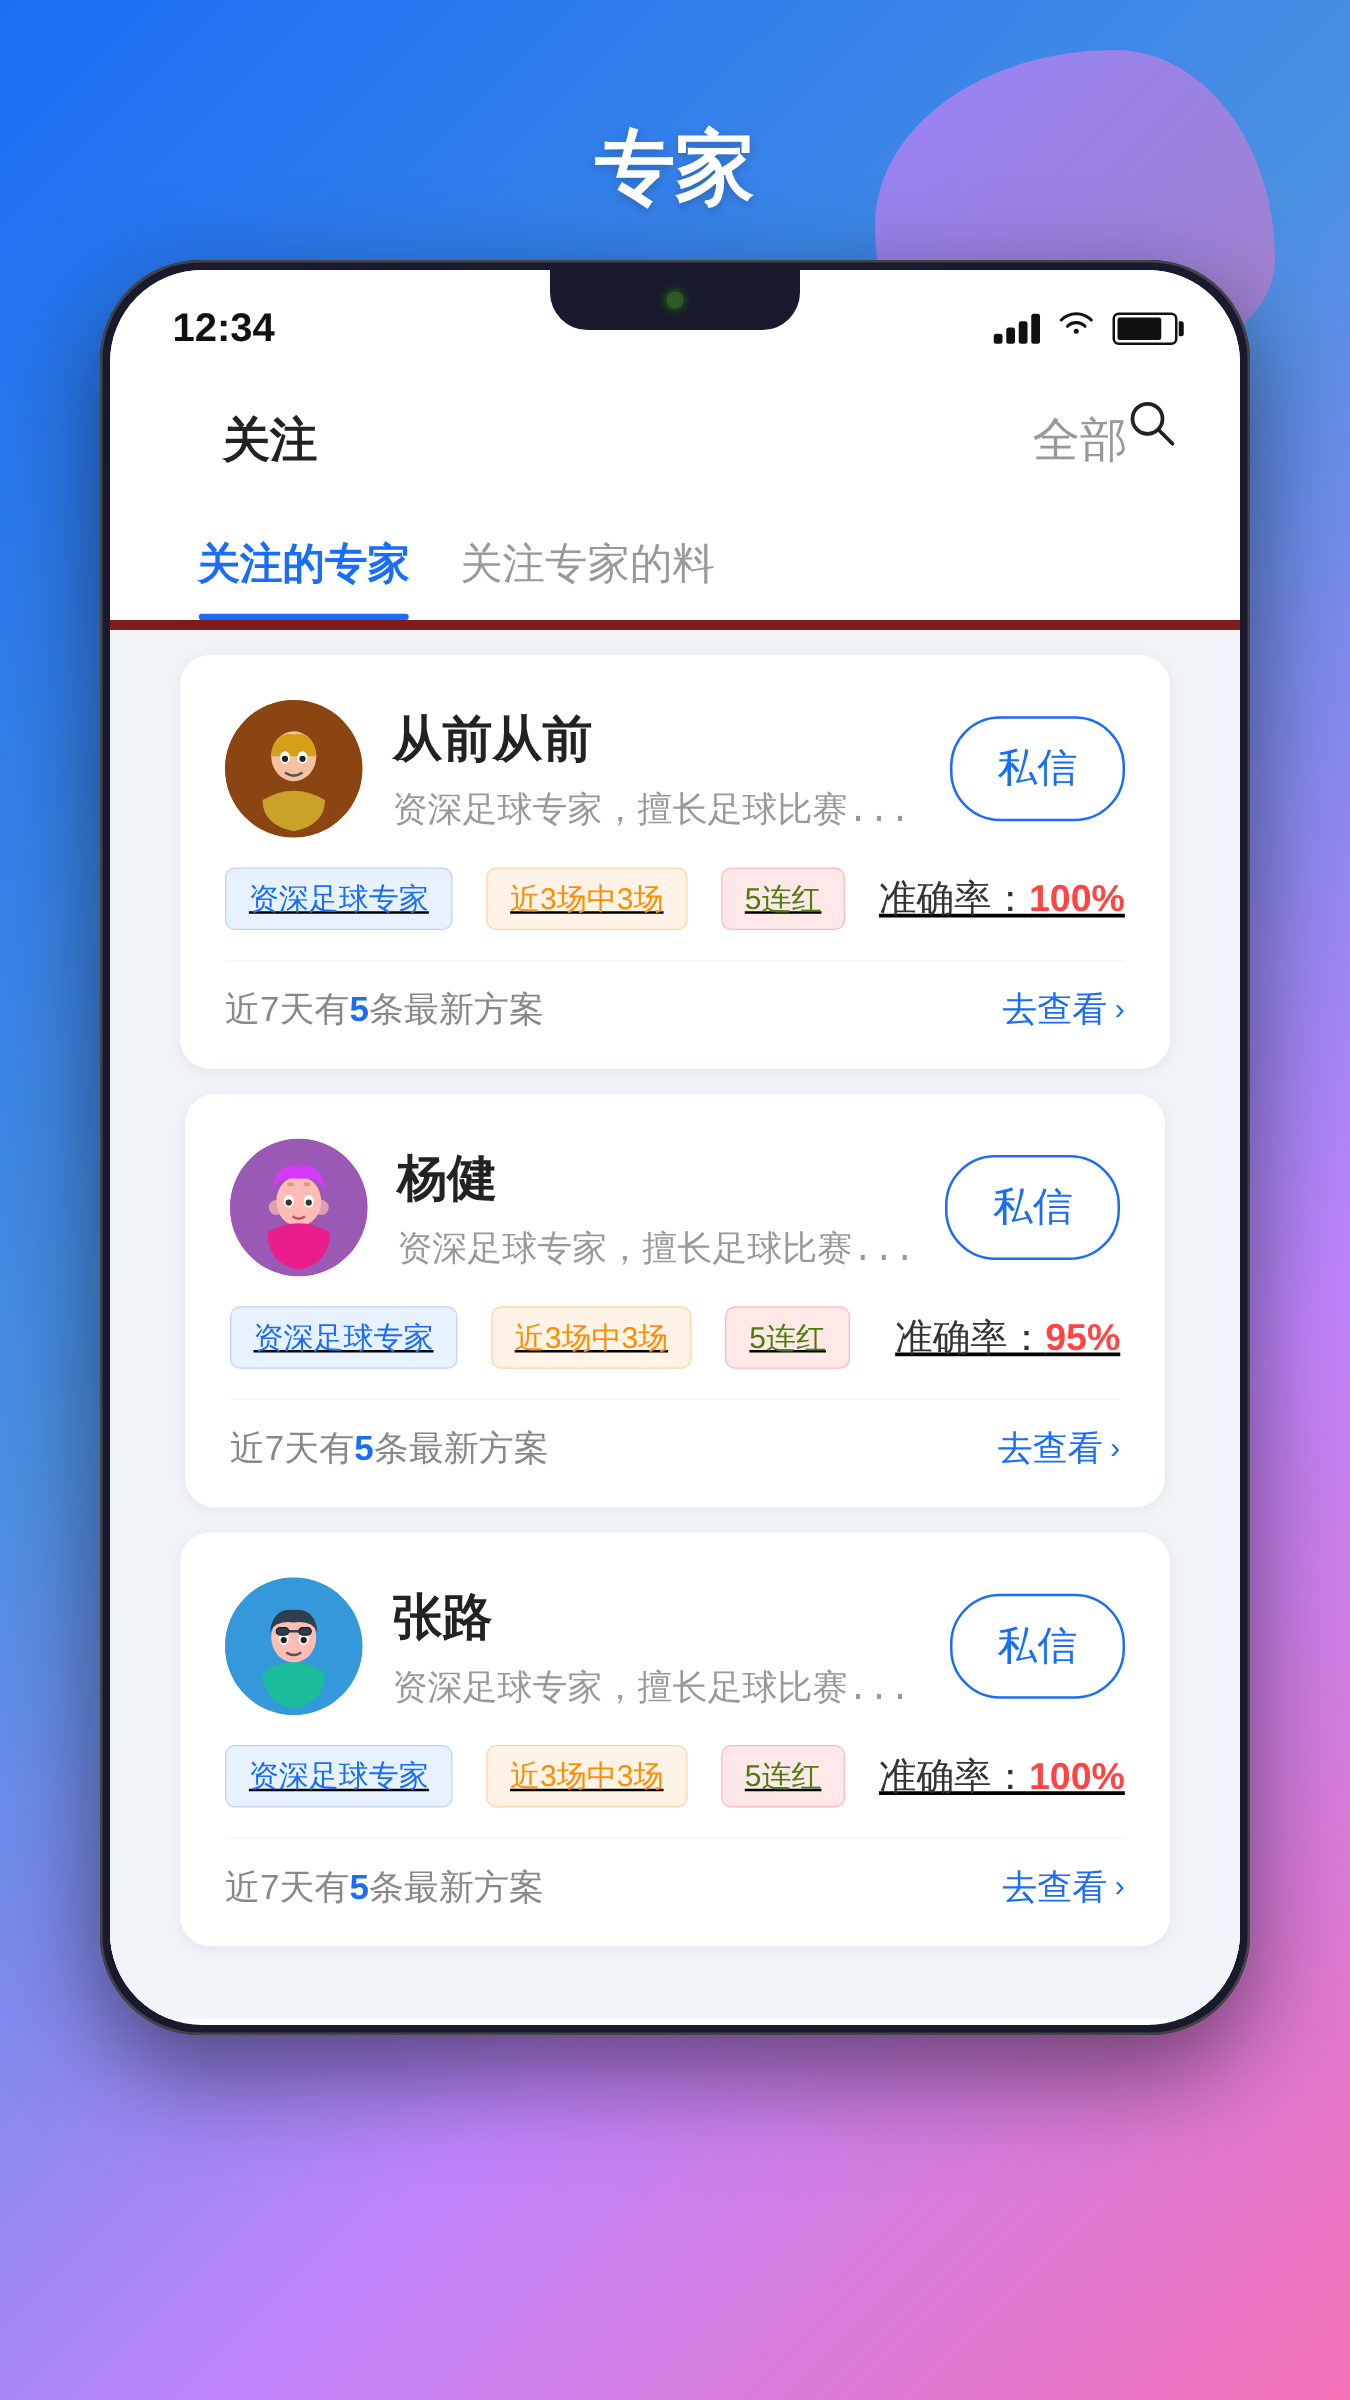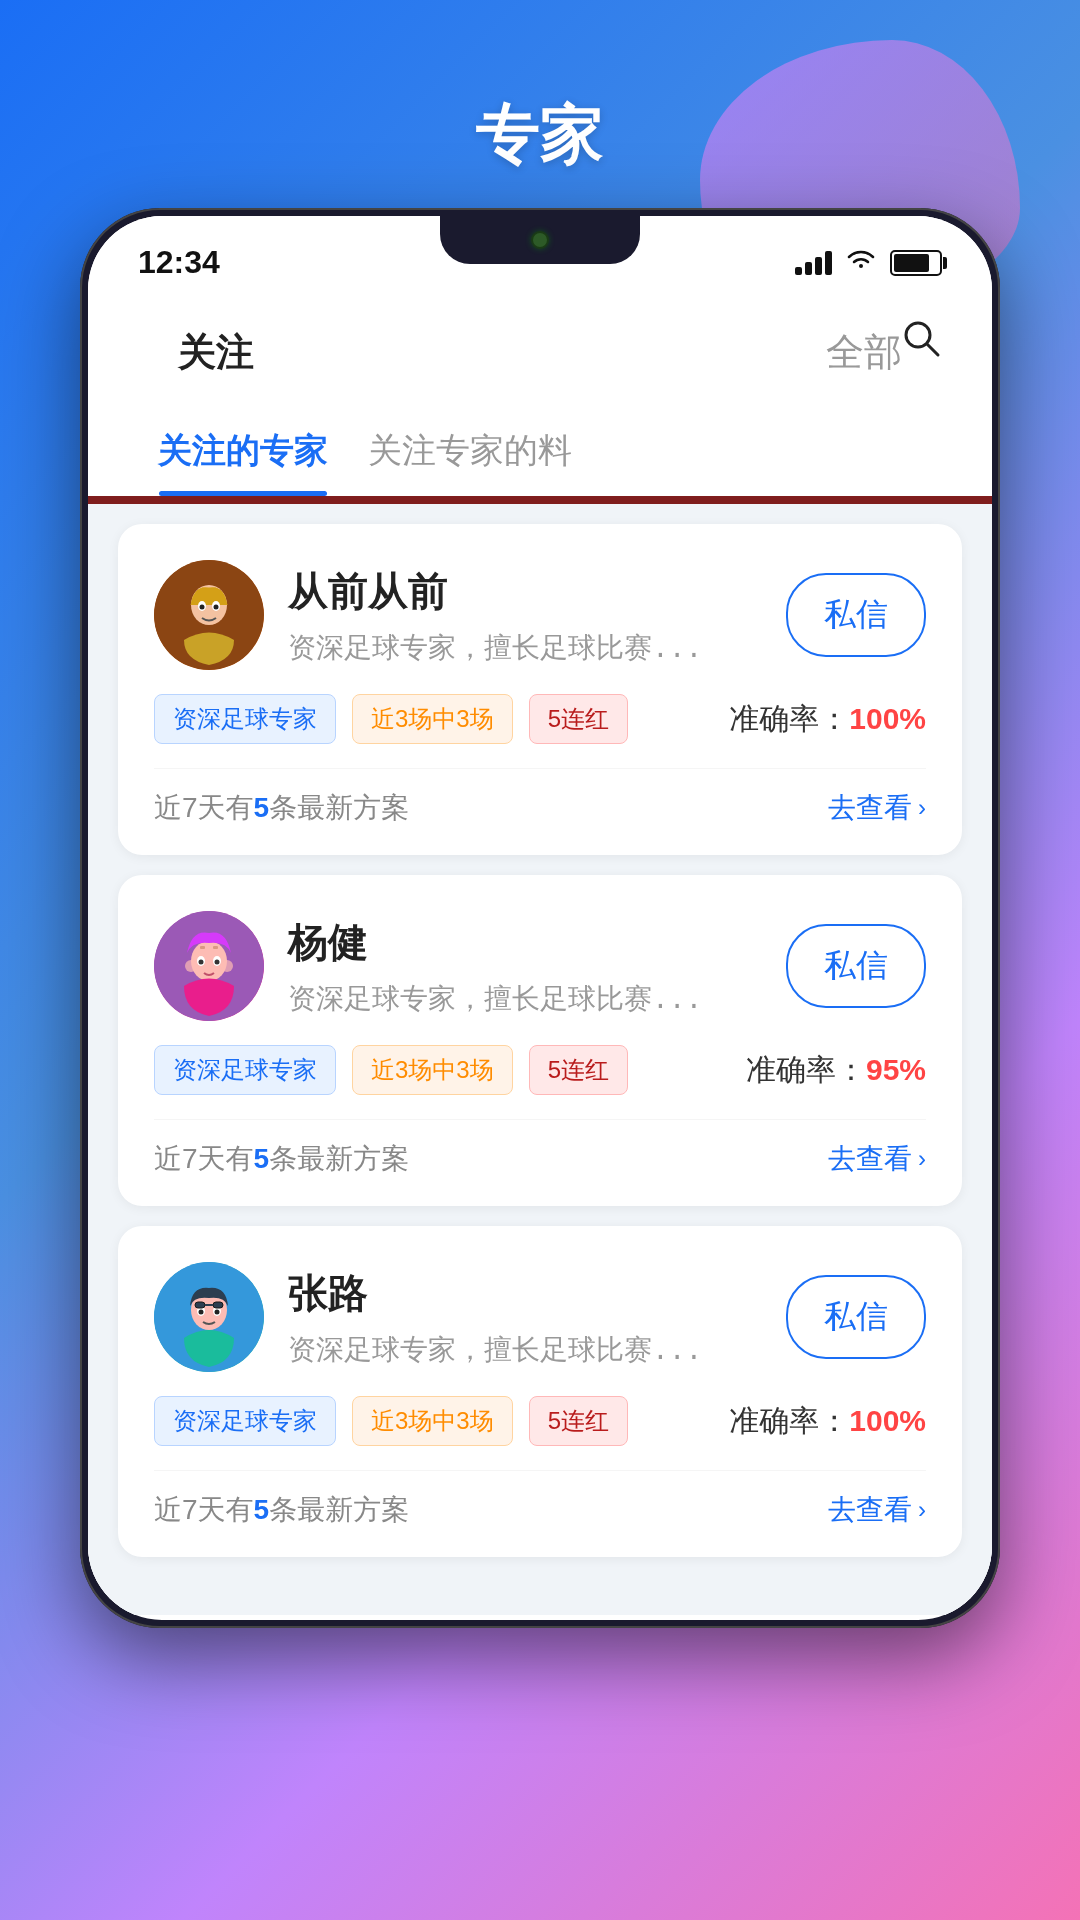--- a/index.html
+++ b/index.html
@@ -232,20 +232,21 @@
 
     
     .expert-list {
       background: #f0f4f8;
       padding: 20px 30px;
       height: calc(100% - 200px);
       overflow-y: auto;
       display: flex;
       flex-direction: column;
       gap: 20px;
+      align-items: center;
     }
 
     
     .expert-card {
       background: white;
       border-radius: 24px;
       padding: 36px 36px 28px;
       box-shadow: 0 2px 12px rgba(0,0,0,0.06);
     }
 
@@ -298,23 +299,24 @@
       padding: 18px 36px;
       font-size: 32px;
       cursor: pointer;
       white-space: nowrap;
     }
 
     
     .tags-row {
       display: flex;
       align-items: center;
-      gap: 16px;
+      gap: 27px;
       margin-bottom: 24px;
       flex-wrap: wrap;
+      text-decoration: underline;
     }
 
     .tag {
       border-radius: 8px;
       padding: 8px 18px;
       font-size: 24px;
     }
 
     .tag-blue {
       background: #e8f2ff;
@@ -323,21 +325,21 @@
     }
 
     .tag-orange {
       background: #fff3e8;
       color: #ff8c00;
       border: 1px solid #ffd4a0;
     }
 
     .tag-red {
       background: #ffe8e8;
-      color: #b91c1c;
+      color: #4d7c0f;
       border: 1px solid #ffb8b8;
     }
 
     .accuracy {
       margin-left: auto;
       font-size: 30px;
       color: #ff4444;
       font-weight: bold;
     }
 

